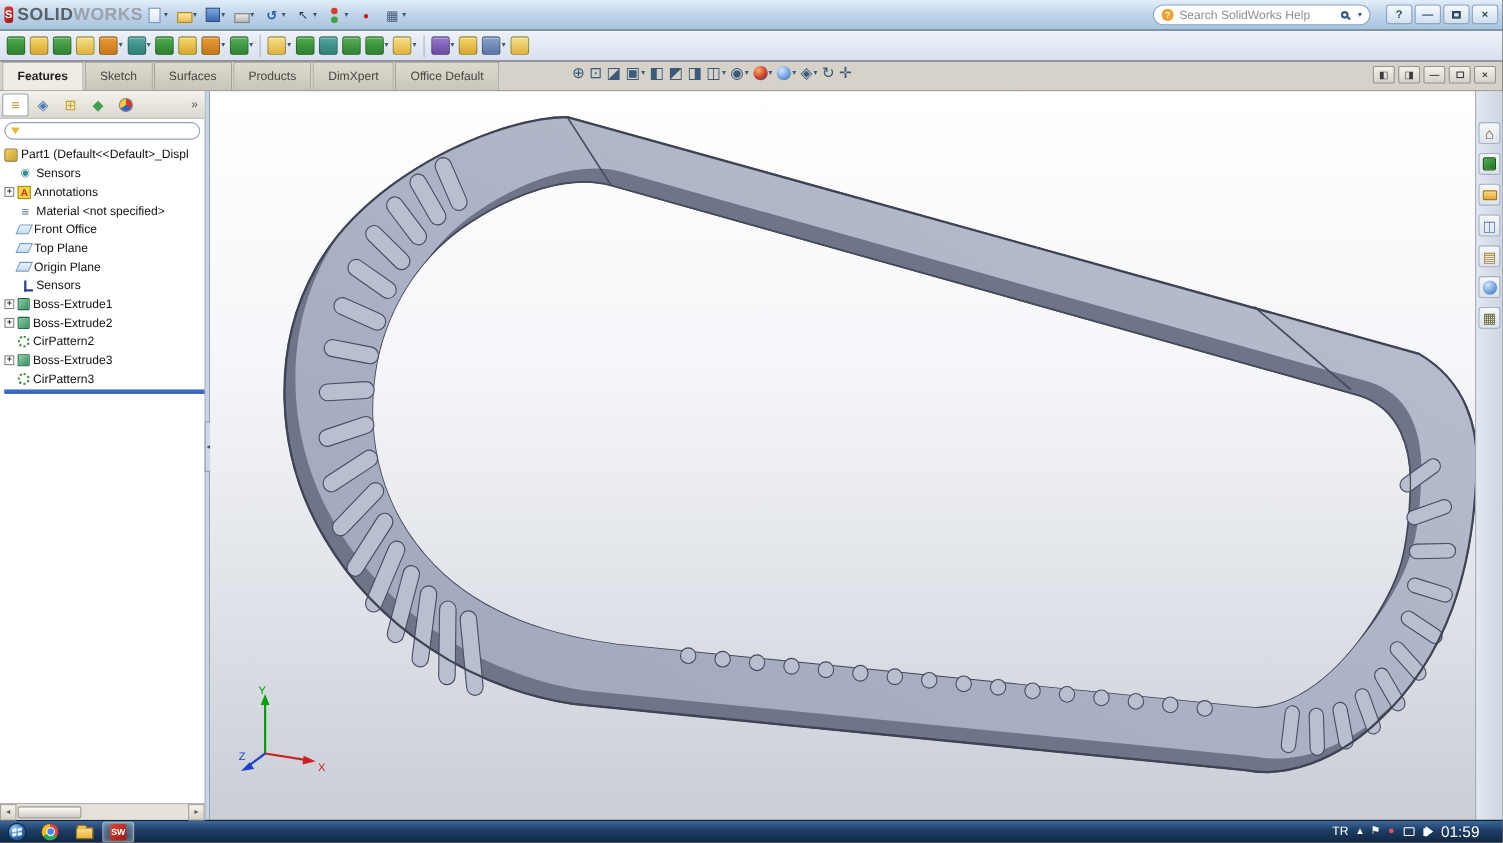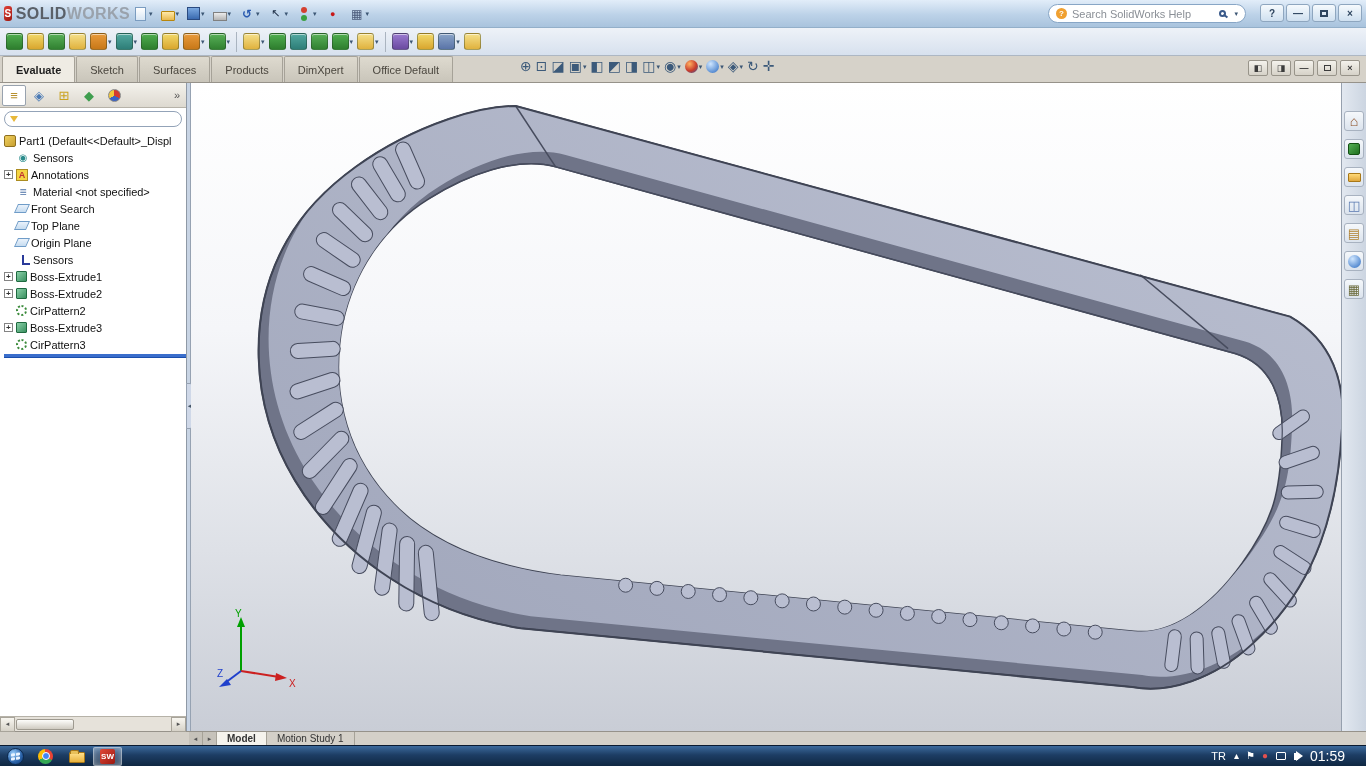--- a/index.html
+++ b/index.html
@@ -265,21 +265,21 @@
         <span class="tile" style="background: linear-gradient(rgb(138, 164, 200), rgb(90, 116, 168));"></span>
         <span class="dd">▾</span>
       </div>
       <div class="t2btn">
         <span class="tile" style="background: linear-gradient(rgb(245, 224, 138), rgb(224, 178, 62));"></span>
       </div>
     </div>
 
   <div class="tabrow">
     <div class="tabs" id="cmd-tabs">
-        <div class="tab active">Evaluate</div>
+        <div class="tab active">Features</div>
         <div class="tab">Sketch</div>
         <div class="tab">Surfaces</div>
         <div class="tab">Products</div>
         <div class="tab">DimXpert</div>
         <div class="tab">Office Default</div>
       </div>
     <div class="headsup" id="headsup">
         <span class="hbtn">
           <span>⊕</span>
         </span>
@@ -382,21 +382,21 @@
             <span>Annotations</span>
           </div>
           <div class="trow">
             <span class="spc"></span>
             <span class="ticon ti-material">≡</span>
             <span>Material &lt;not specified&gt;</span>
           </div>
           <div class="trow">
             <span class="spc"></span>
             <span class="ticon ti-plane"></span>
-            <span>Front Search</span>
+            <span>Front Office</span>
           </div>
           <div class="trow">
             <span class="spc"></span>
             <span class="ticon ti-plane"></span>
             <span>Top Plane</span>
           </div>
           <div class="trow">
             <span class="spc"></span>
             <span class="ticon ti-plane"></span>
             <span>Origin Plane</span>
@@ -542,26 +542,20 @@
         </div>
         <div class="tpbtn">
           <span class="tp-appearance"></span>
         </div>
         <div class="tpbtn">
           <span class="tp-g tp-props">▦</span>
         </div>
       </div>
   </div>
 
-  <div class="bottomtabs" id="bottomtabs">
-      <span class="btarrow">◂</span>
-      <span class="btarrow">▸</span>
-      <span class="btab active">Model</span>
-      <span class="btab">Motion Study 1</span>
-    </div>
 
   <div class="taskbar">
     <div class="start">
       <span class="orb">
         <span class="wflag">
             <i></i>
             <i></i>
             <i></i>
             <i></i>
           </span>

